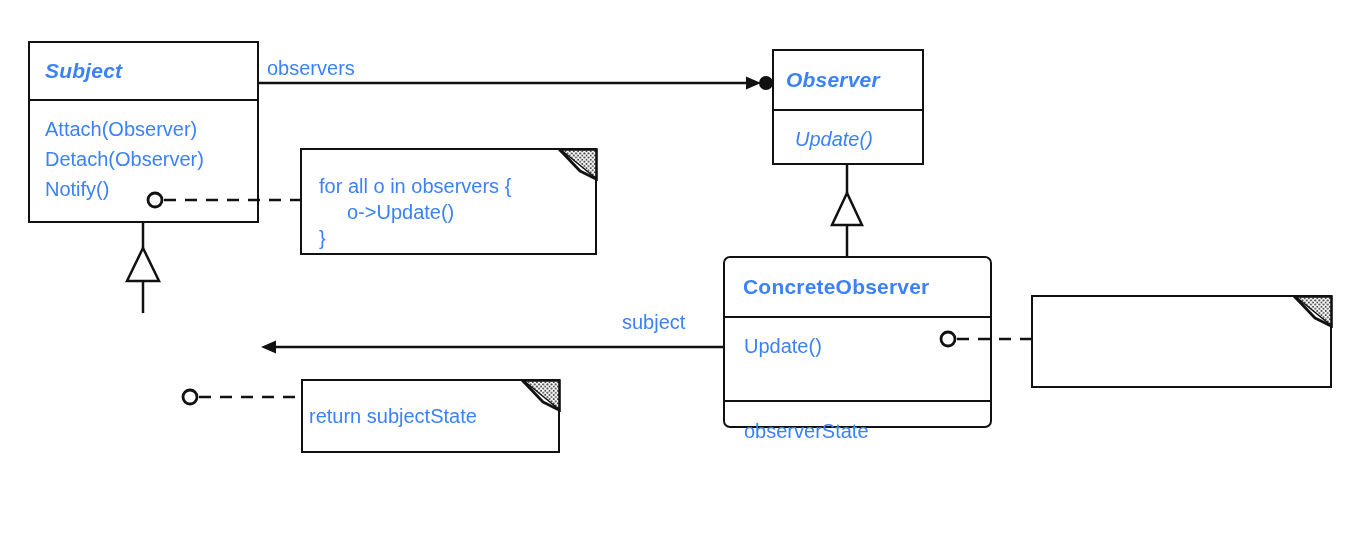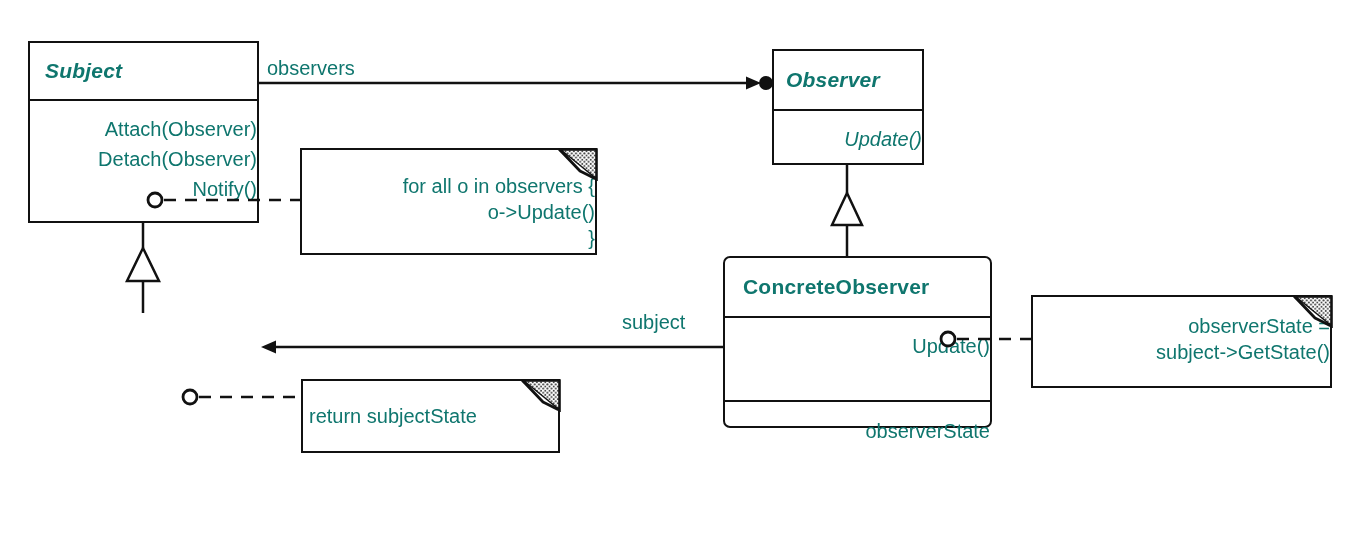--- a/index.html
+++ b/index.html
@@ -1,35 +1,35 @@
 <!DOCTYPE html>
 <html><head>
 <meta charset="utf-8">
 <style>
   html,body{margin:0;padding:0;background:#fff;}
   .canvas{
     position:relative;width:1364px;height:542px;background:#fff;overflow:hidden;
-    font-family:"Liberation Sans",sans-serif;color:#0f766e;text-align:right;
+    font-family:"Liberation Sans",sans-serif;color:#3b82f6;
   }
   .connector-layer{position:absolute;left:0;top:0;width:1364px;height:542px;z-index:3;pointer-events:none;}
   .class-box{
     position:absolute;background:#fff;border:2.5px solid #111;box-sizing:border-box;z-index:2;
   }
   .compartment{box-sizing:border-box;}
   .compartment + .compartment{border-top:2.5px solid #111;}
   .title-compartment{display:flex;align-items:center;}
   .class-name{font-size:21px;font-weight:bold;letter-spacing:0.2px;}
   .class-name.abstract{font-style:italic;}
   .member{font-size:20px;line-height:30px;white-space:nowrap;}
   .member.abstract{font-style:italic;}
 
   
   #box-subject{left:28px;top:41px;width:231px;height:182px;}
   #box-subject .title-compartment{height:56px;padding-left:15px;}
-  #box-subject .members-compartment{padding:13px 0 0 1px;}
+  #box-subject .members-compartment{padding:13px 0 0 15px;}
 
   #box-observer{left:772px;top:49px;width:152px;height:116px;}
   #box-observer .title-compartment{height:58px;padding-left:12px;}
   #box-observer .members-compartment{padding:13px 0 0 21px;}
 
   #box-concrete-subject{left:25px;top:313px;width:235px;height:205px;}
   #box-concrete-subject .title-compartment{height:56px;padding-left:16px;}
   #box-concrete-subject .members-compartment{height:91px;padding:11px 0 0 17px;}
   #box-concrete-subject .attrs-compartment{padding:12px 0 0 17px;}
 
@@ -183,22 +183,18 @@
           <pattern id="hatch3" width="4.2" height="4.2" patternUnits="userSpaceOnUse">
         <rect width="4.2" height="4.2" fill="#fff"></rect>
         <circle cx="1.2" cy="1.2" r="1" fill="#444"></circle>
             <circle cx="3.3" cy="3.3" r="1" fill="#444"></circle>
       </pattern>
         </defs>
       <polygon points="1.5,1.5 38.5,1.5 38.5,31.5" fill="#fff"></polygon>
       <polygon points="1.5,1.5 38.5,1.5 38.5,31.5" fill="url(#hatch3)" stroke="#111" stroke-width="2.6"></polygon>
       <path d="M1.5,1.5 L22,23 L37,30.5" fill="#fff" stroke="#111" stroke-width="2.8" stroke-linejoin="round"></path>
     </svg>
-    <div class="note-body">
-      <div class="note-line">observerState =</div>
-      <div class="note-line indent">subject-&gt;GetState()</div>
-    </div>
   </div>
 
   <div class="assoc-label" id="label-observers">observers</div>
   <div class="assoc-label" id="label-subject">subject</div>
 
 </div>
 
 </body></html>

